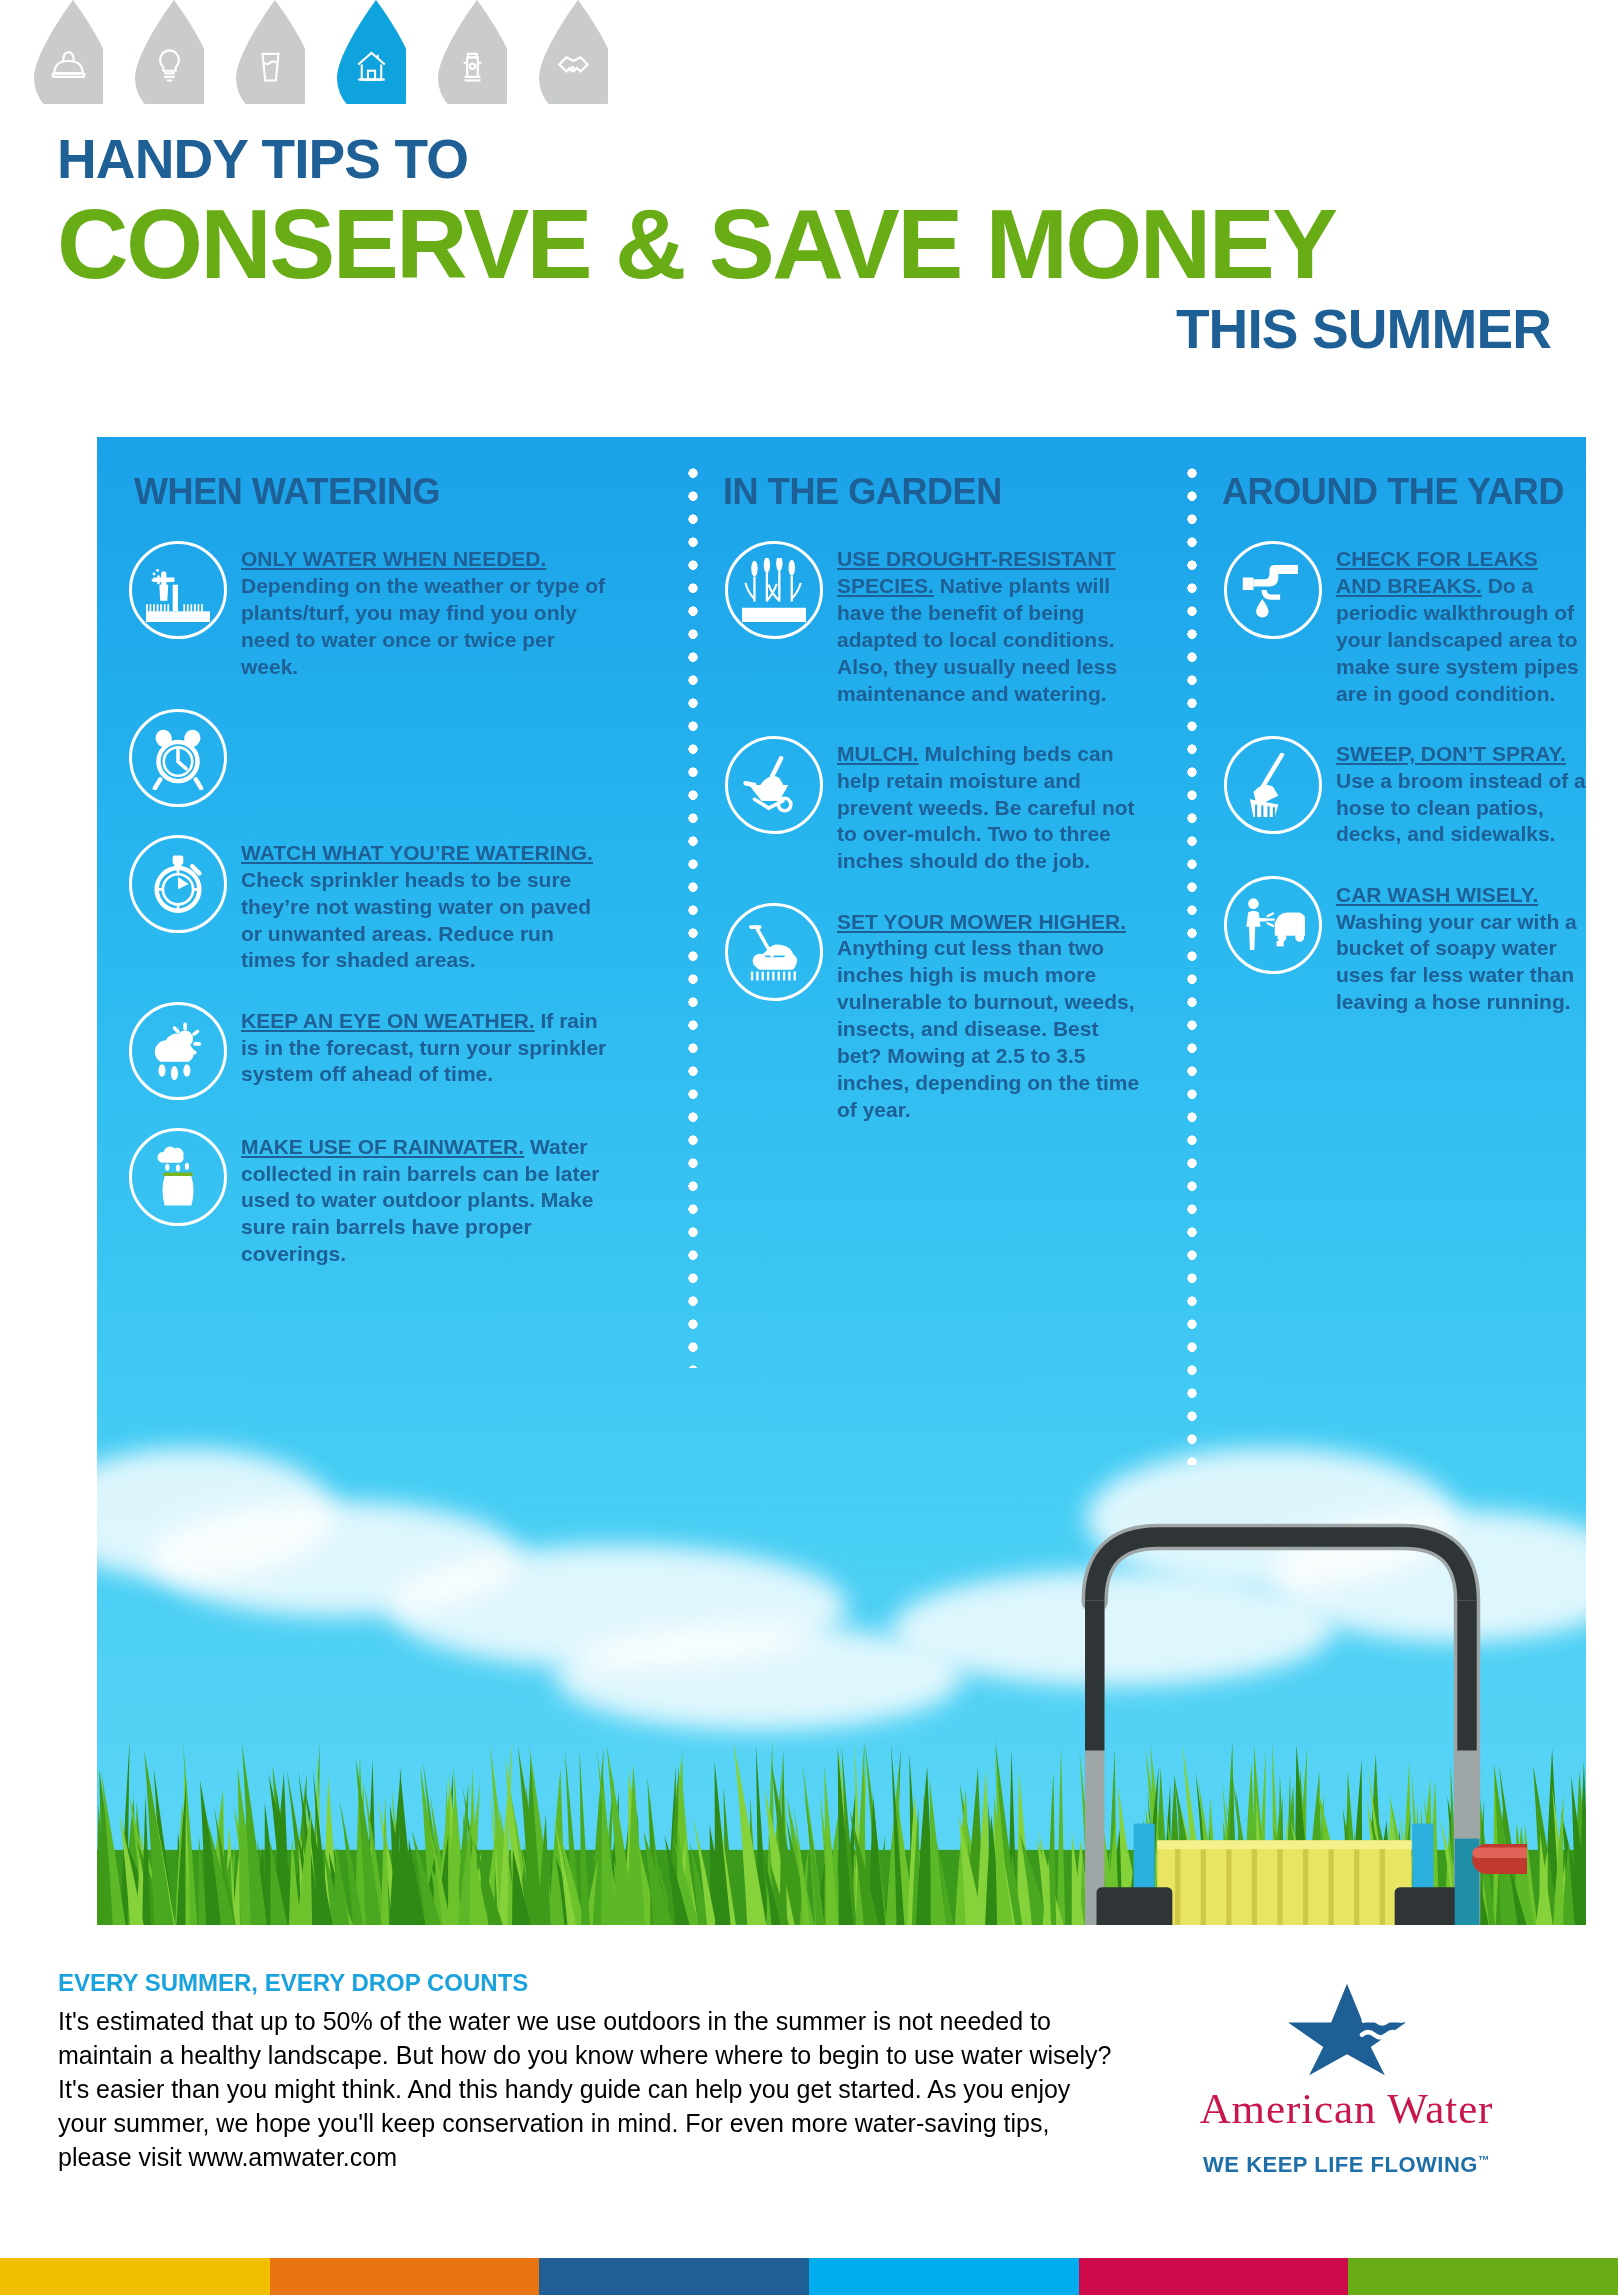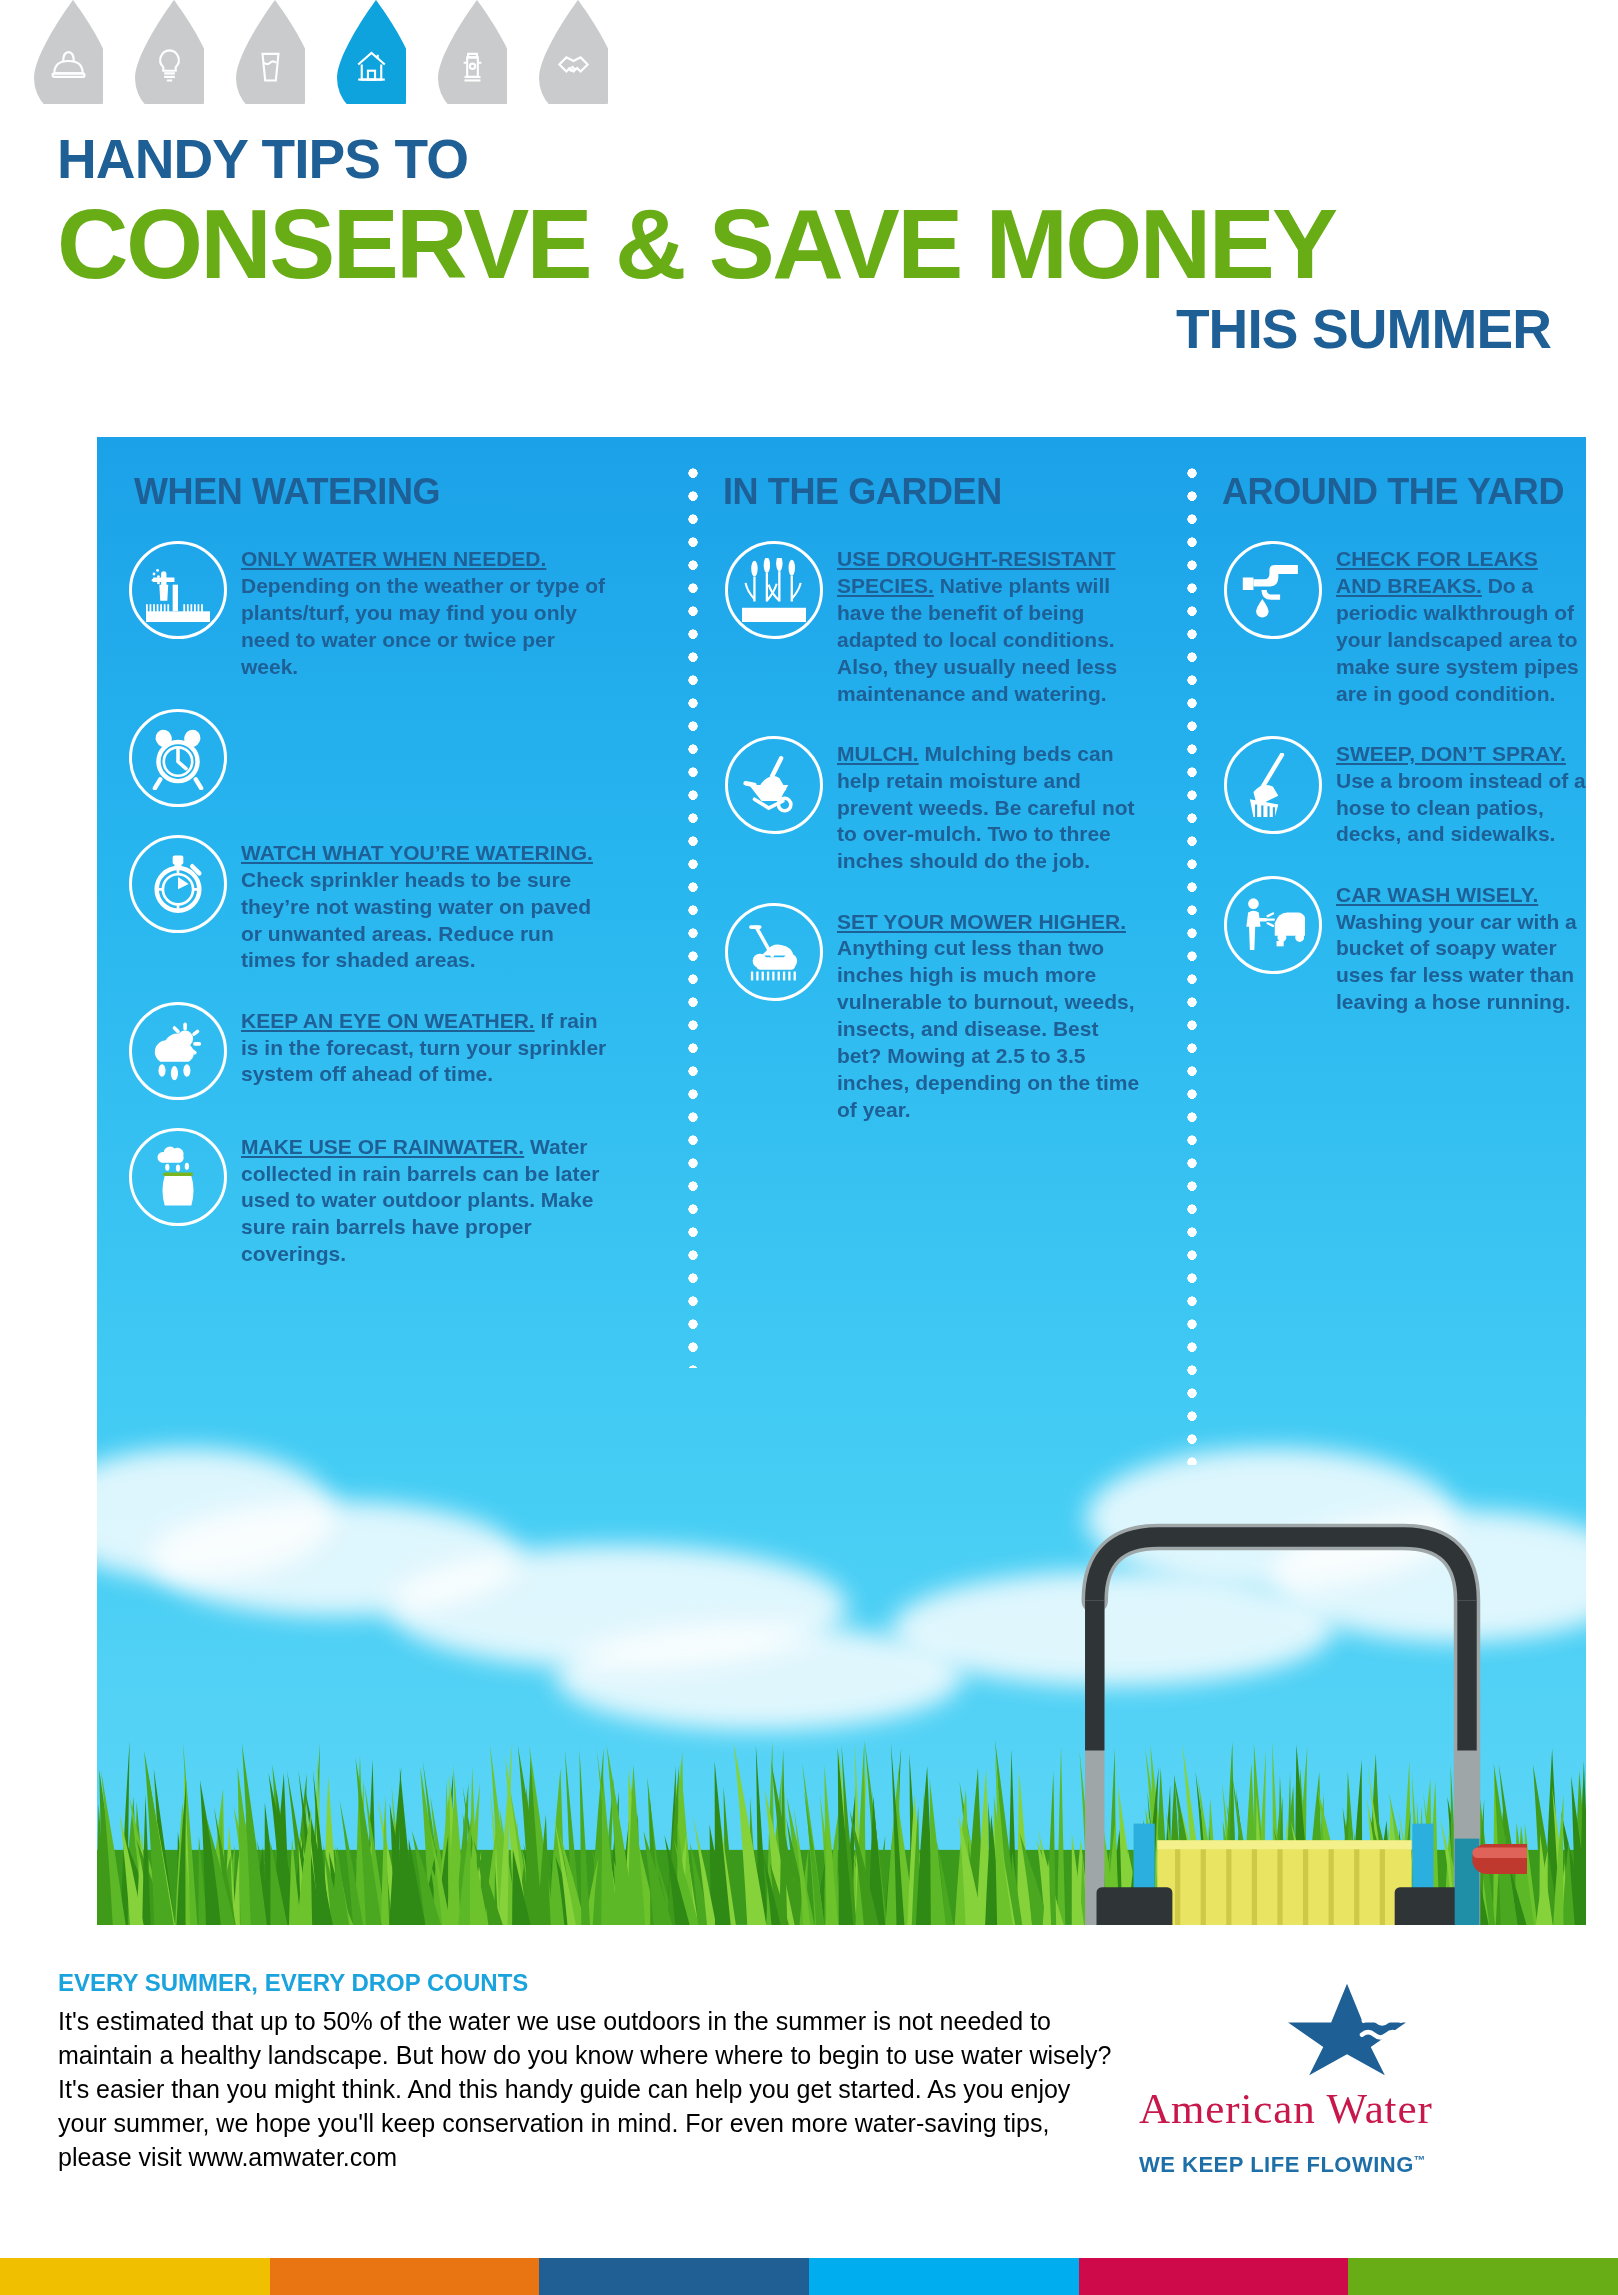--- a/index.html
+++ b/index.html
@@ -64,21 +64,21 @@
 
   
   #hose-cart{position:absolute;left:936px;top:1084px;width:494px;height:697px;}
 
   
   #footer{position:absolute;left:58px;top:1969px;width:1059px;}
   #footer-head{color:#1ba3dd;font-size:24px;font-weight:bold;letter-spacing:0px;
       font-stretch:condensed;margin-bottom:7px;}
   #footer-body{color:#000000;font-size:25px;line-height:1.36;}
 
-  #logo{position:absolute;left:1139px;top:1982px;width:415px;}
+  #logo{position:absolute;left:1139px;top:1982px;width:415px;text-align:center;}
   #logo-star{height:95px;display:flex;align-items:center;justify-content:center;}
   #logo-name{color:#c8174a;font-family:"Liberation Serif",serif;font-size:43px;
       letter-spacing:0.9px;margin-top:7px;}
   #logo-tag{color:#1e6fa8;font-size:22px;font-weight:bold;letter-spacing:0.5px;
       margin-top:19.4px;}
   #logo-tag sup{font-size:11.5px;}
 
   
   #color-bar{position:absolute;left:0;bottom:0;width:1618px;height:37px;display:flex;}
   #color-bar div{flex:1;height:100%;}

